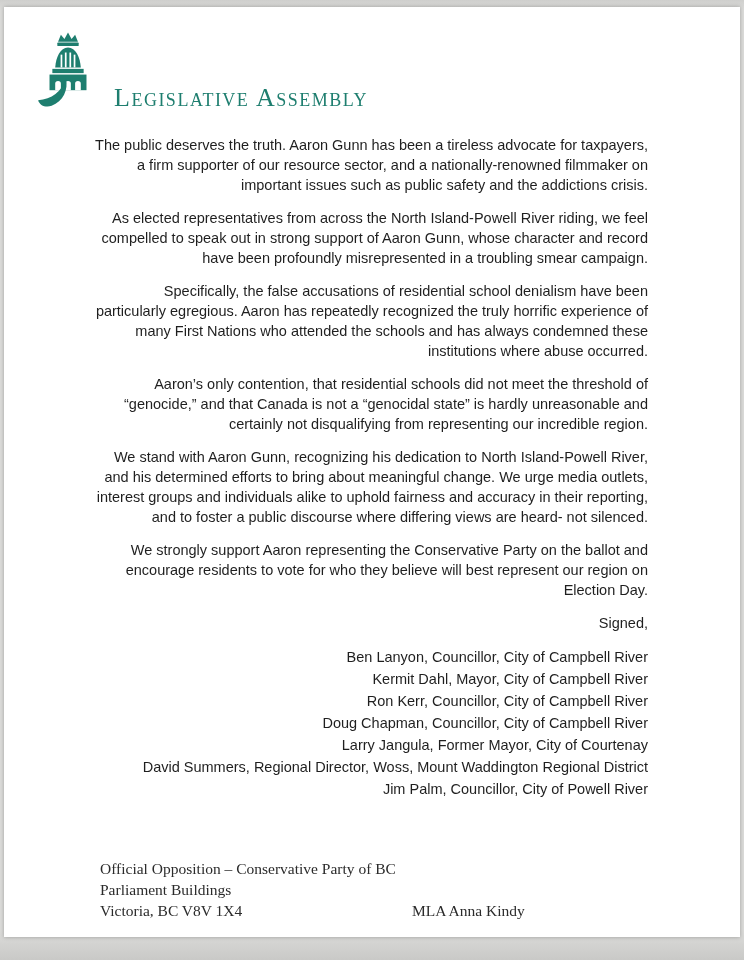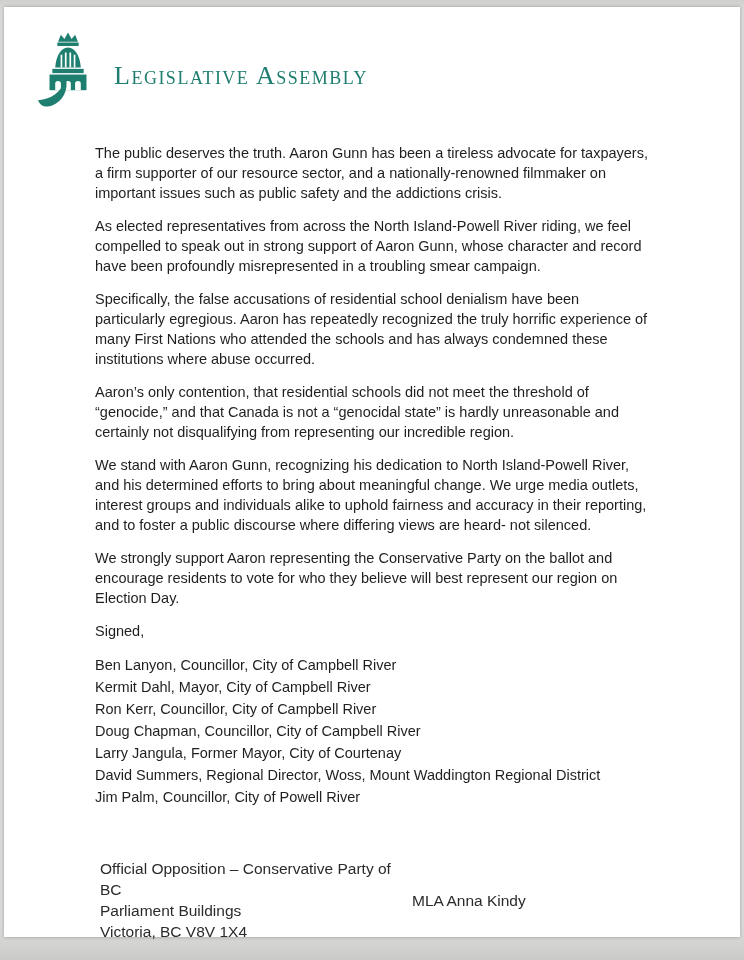--- a/index.html
+++ b/index.html
@@ -25,21 +25,21 @@
     left: 4px;
     right: 4px;
     bottom: 23px;
     background: #ffffff;
     box-shadow: 0 0 4px rgba(0,0,0,.28);
   }
 
   
   .letterhead {
     display: flex;
-    align-items: center;
+    align-items: flex-end;
     padding: 24px 0 0 32px;
     gap: 14px;
   }
   .logo-wrap {
     width: 64px;
     height: 80px;
     flex: none;
   }
   .lh-text {
     padding-top: 9px;
@@ -64,44 +64,45 @@
     letter-spacing: 1px;
   }
   .lh-bc {
     font-variant: small-caps;
     letter-spacing: 3px;
     margin-left: 2px;
   }
 
   
   .letter-body {
-    margin: 32px 92px 0 91px;
+    margin: 24px 92px 0 91px;
     color: #1f1f1f;
     font-size: 14.5px;
     line-height: 20px;
+    text-align: right;
   }
   .letter-body p {
     margin: 0 0 13px 0;
   }
   .signoff {
     margin-top: 8px;
   }
   .signatories {
     margin-top: 8px;
     line-height: 22px;
   }
 
   
   .letter-footer {
     position: absolute;
     left: 96px;
     top: 851px;
     display: flex;
-    align-items: center;
-    font-family: Liberation Sans, sans-serif;
+    align-items: flex-end;
+    font-family: Liberation Serif, serif;
     font-size: 15.5px;
     line-height: 21px;
     color: #2b2b2b;
   }
   .footer-address {
     width: 312px;
     flex: none;
   }
   .footer-mla {
     white-space: nowrap;

